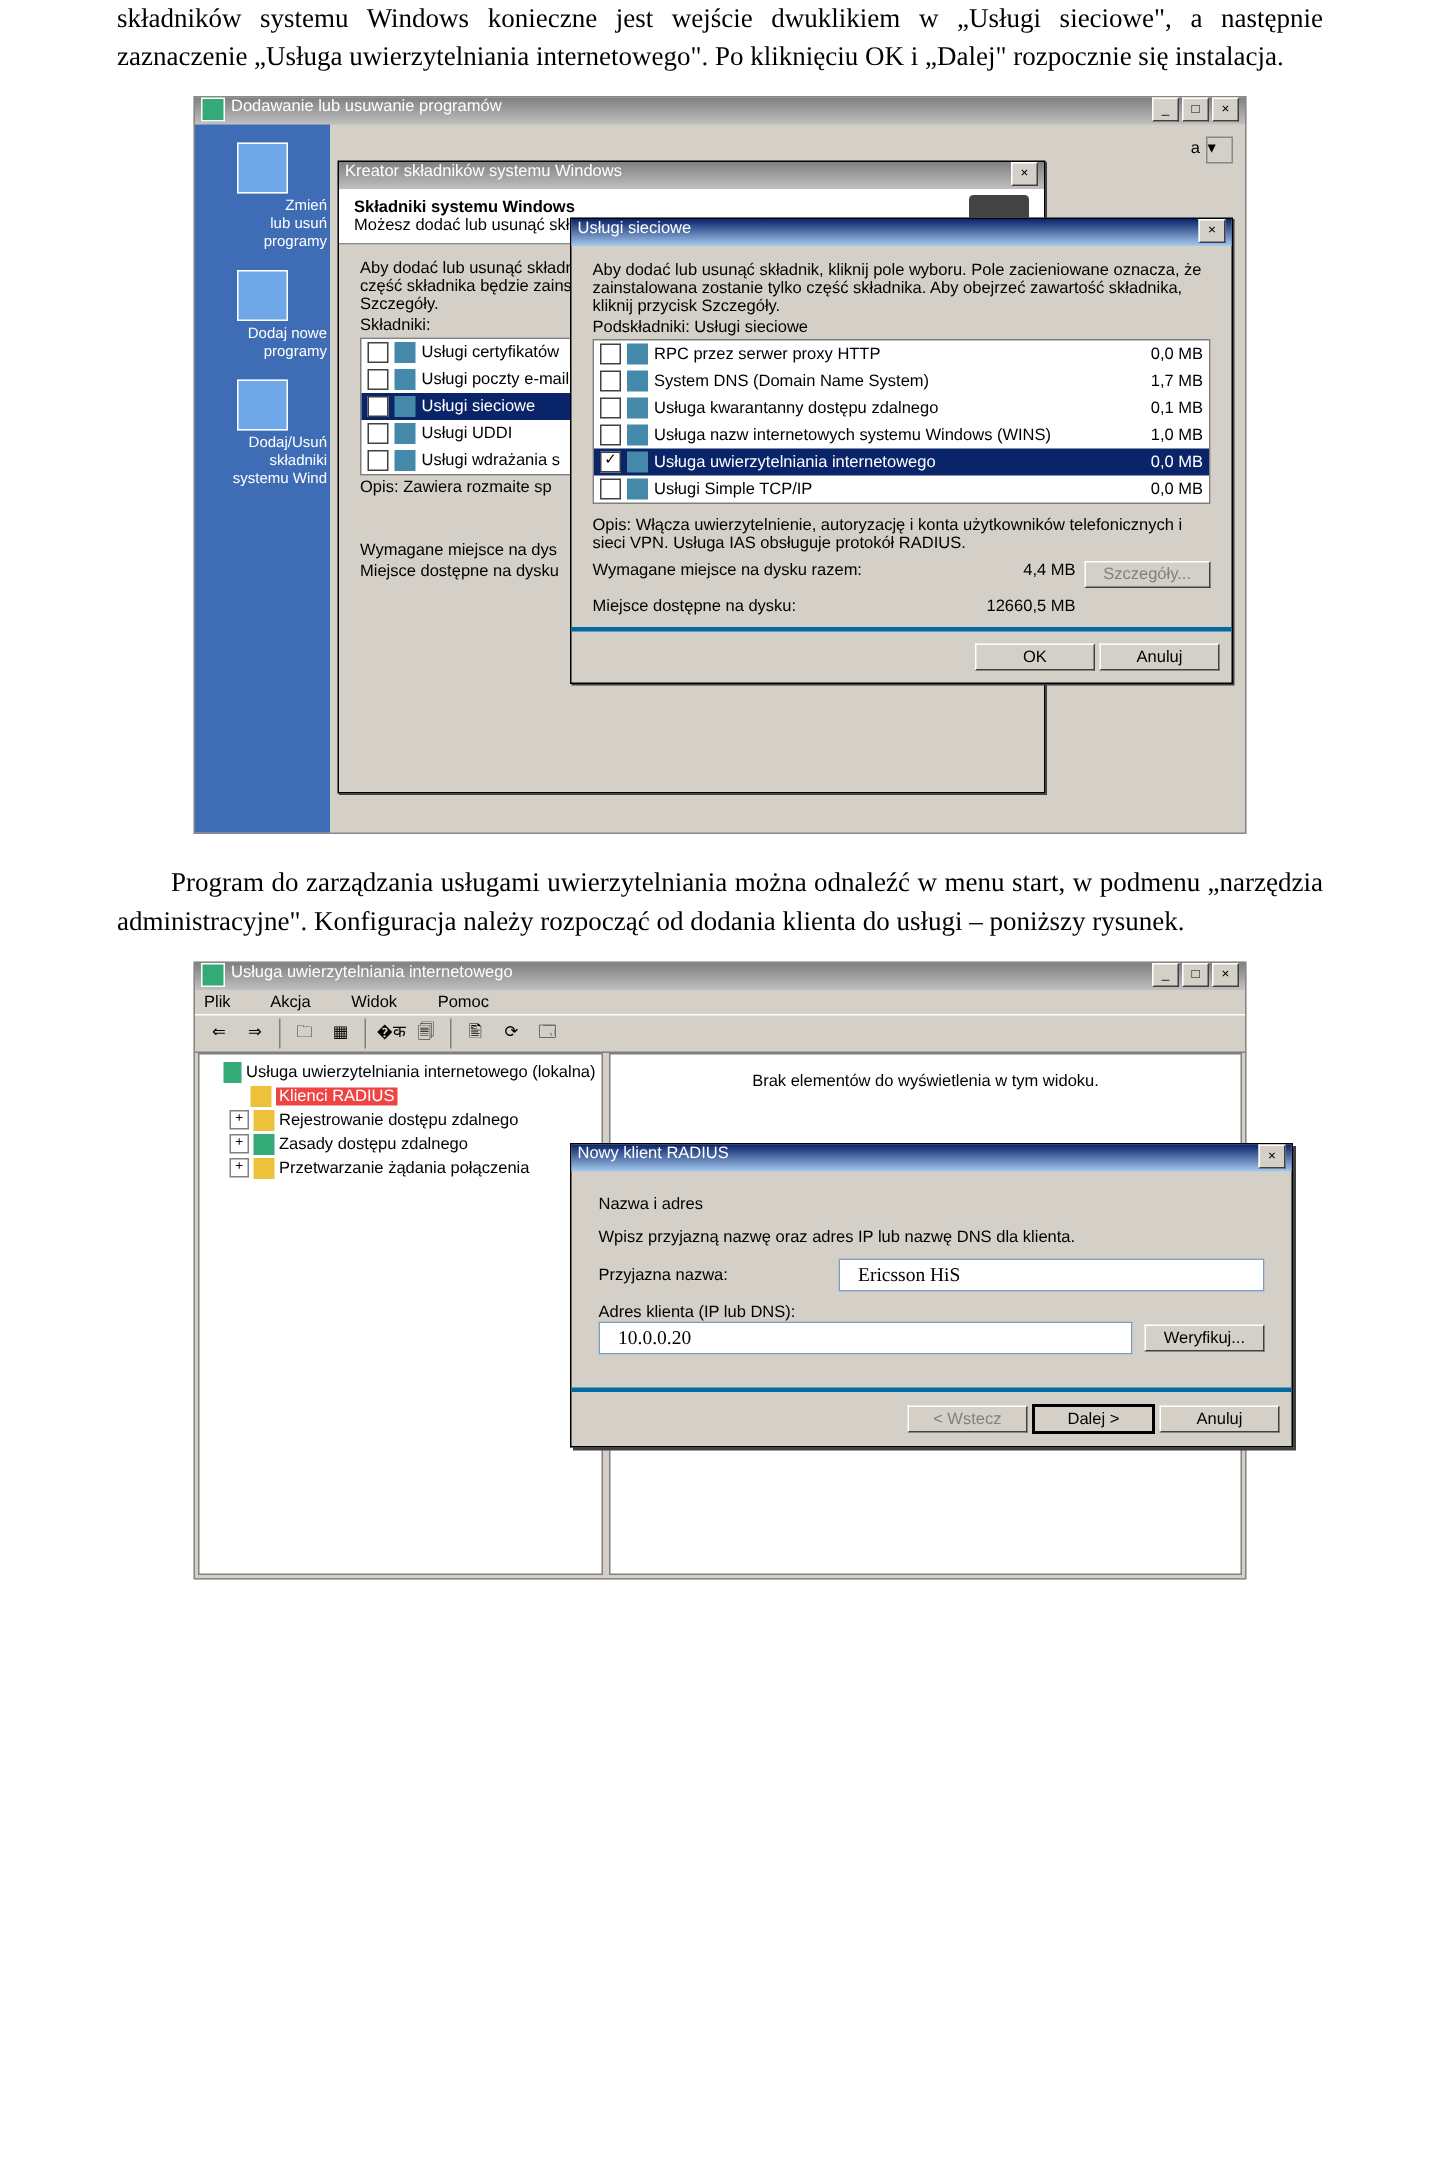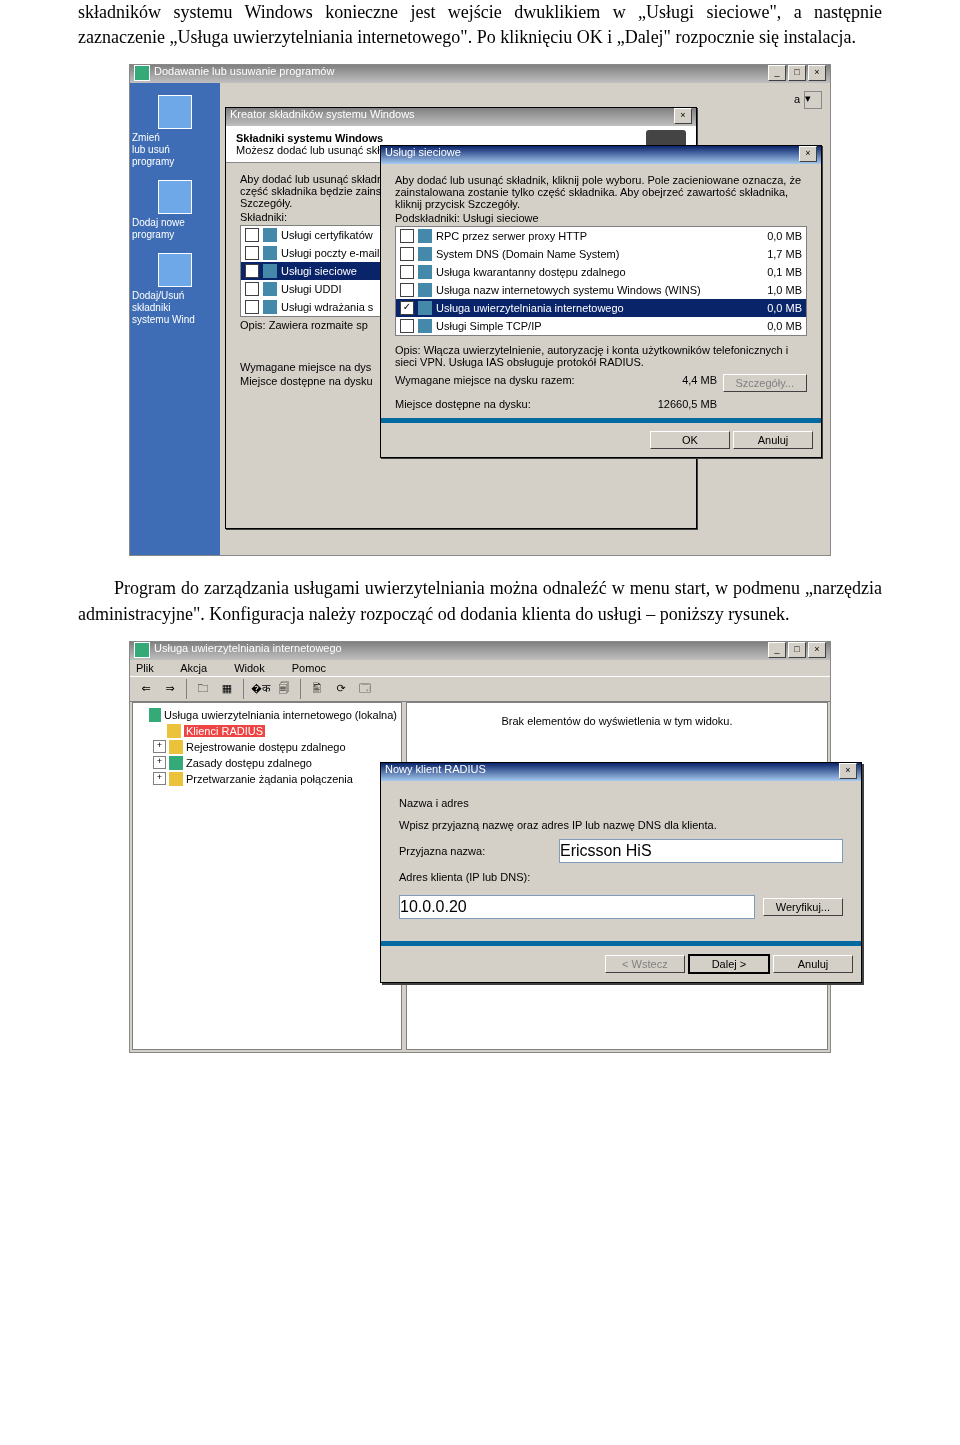--- a/index.html
+++ b/index.html
@@ -8,21 +8,21 @@
 p.indent{text-indent:36px}
 .shot{margin:12px auto 20px;background:#d4d0c8;border:1px solid #888;position:relative;font-family:Tahoma,Arial,sans-serif;font-size:11px;color:#000}
 .shot1{width:700px;height:490px}
 .shot2{width:700px;height:410px}
 .titlebar{background:linear-gradient(#0a246a,#a6caf0);height:18px;display:flex;color:#fff;font-size:11px;padding:0 4px}
 .titlebar.gray{background:linear-gradient(#808080,#c0c0c0)}
 .titlebar .ticon{width:14px;height:14px;background:#3a7;border:1px solid #fff;margin-right:4px}
 .titlebar .spacer{flex:1}
 .titlebar .wbtn{width:16px;height:14px;background:#d4d0c8;border:1px solid #fff;border-right-color:#404040;border-bottom-color:#404040;margin-left:2px;font-size:9px;line-height:12px;text-align:center;color:#000}
 .sidebar{position:absolute;left:0;top:18px;width:90px;background:#3e6db5;color:#fff;bottom:0;padding-top:6px}
-.sideitem{text-align:left;font-size:10px;padding:6px 2px;line-height:1.2}
+.sideitem{text-align:right;font-size:10px;padding:6px 2px;line-height:1.2}
 .sideitem .sicon{width:32px;height:32px;margin:0 auto 3px;background:#6fa8e8;border:1px solid #fff}
 .absbar{position:absolute;right:8px;top:26px;width:16px;height:16px;background:#d4d0c8;border:1px solid #888}
 
 .win{position:absolute;background:#d4d0c8;border:1px solid #000;box-shadow:1px 1px 0 #404040}
 .win .hdr{background:#fff;padding:6px 10px;border-bottom:1px solid #888;position:relative}
 .win .hdr b{font-size:11px}
 .win .hdr .hicon{position:absolute;right:10px;top:4px;width:40px;height:34px;background:#444;border-radius:3px}
 .win .body{padding:8px 14px}
 .lbl{font-size:11px;margin:2px 0}
 .listbox{background:#fff;border:1px solid #7f7f7f;margin-top:2px}
@@ -31,41 +31,41 @@
 .row .ricon{width:14px;height:14px;background:#48a;margin-right:4px}
 .row .rname{flex:1}
 .row .rsz{width:50px;text-align:right}
 .row.sel{background:#0a246a;color:#fff}
 .row.sel .cb{background:#fff;color:#000}
 .stats{display:flex;font-size:11px;margin-top:6px}
 .stats .sl{flex:1}
 .stats .sv{width:80px;text-align:right}
 .btn{display:inline-block;background:#d4d0c8;border:1px solid #fff;border-right-color:#404040;border-bottom-color:#404040;padding:2px 12px;font-size:11px;min-width:54px;text-align:center}
 .btn.dis{color:#808080}
-.btnrow{text-align:right;padding:8px;border-top:5px solid #0369a1}
+.btnrow{text-align:right;padding:8px;border-top:3px solid #0369a1}
 
 .menubar{background:#d4d0c8;padding:2px 6px;font-size:11px}
 .menubar span{margin-right:12px}
 .toolbar{background:#d4d0c8;padding:2px 6px;border-top:1px solid #fff;border-bottom:1px solid #808080;display:flex;gap:4px}
 .toolbar .tbtn{width:18px;height:18px;border:1px solid #d4d0c8;background:#d4d0c8;font-size:11px;text-align:center;line-height:16px}
 .toolbar .sep{width:1px;background:#808080;margin:0 2px}
 .split{display:flex;position:absolute;left:0;right:0;top:58px;bottom:0}
 .tree{width:260px;background:#fff;border:1px solid #808080;margin:2px;padding:4px;font-size:11px}
 .tree .ti{display:flex;align-items:center;height:16px;white-space:nowrap}
 .tree .exp{width:11px;height:11px;border:1px solid #808080;font-size:9px;line-height:9px;text-align:center;margin-right:3px}
 .tree .ticon2{width:14px;height:14px;background:#ecc23a;margin-right:3px}
 .listpane{flex:1;background:#fff;border:1px solid #808080;margin:2px;position:relative}
 .lh{display:flex;background:#d4d0c8;border-bottom:1px solid #808080;font-size:11px}
 .lh div{padding:2px 6px;border-right:1px solid #fff}
 .empty{text-align:center;color:#000;font-size:11px;padding:12px}
 .dialog{position:absolute;background:#d4d0c8;border:1px solid #000;box-shadow:2px 2px 0 #404040;left:250px;top:120px;width:480px}
 .dbody{padding:14px 18px}
 .fld{display:flex;align-items:center;margin:8px 0}
 .fld label{width:160px;font-size:11px}
-.fld input{flex:1;border:1px solid #7f9db9;padding:2px 0;font-size:16px;font-family:Liberation Sans, sans-serif}
+.fld input{flex:1;border:1px solid #7f9db9;padding:2px 12px;font-size:13px;font-family:Liberation Serif, serif}
 .u{}
 </style>
 </head>
 <body>
 
 <div class="page">
 <p class="doc">składników systemu Windows konieczne jest wejście dwuklikiem w „Usługi sieciowe", a następnie zaznaczenie „Usługa uwierzytelniania internetowego". Po kliknięciu OK i „Dalej" rozpocznie się instalacja.</p>
 
 <div class="shot shot1">
   <div class="titlebar gray">
@@ -268,21 +268,21 @@
       <div class="wbtn">×</div>
     </div>
     <div class="dbody">
       <div class="lbl" style="font-size:11px;margin-bottom:10px">Nazwa i adres</div>
       <div class="lbl">Wpisz przyjazną nazwę oraz adres IP lub nazwę DNS dla klienta.</div>
       <div class="fld">
         <label>Przyjazna nazwa:</label>
         <input value="Ericsson HiS" style="">
       </div>
       <div class="fld" style="flex-direction:column;align-items:flex-start">
-        <label style="width:auto;margin-bottom:12px">Adres klienta (IP lub DNS):</label>
+        <label style="width:auto;margin-bottom:0">Adres klienta (IP lub DNS):</label>
         <div style="display:flex;width:100%;align-items:center">
           <input value="10.0.0.20" style="">
           <span class="btn" style="margin-left:8px">Weryfikuj...</span>
         </div>
       </div>
     </div>
     <div class="btnrow">
       <span class="btn dis">&lt; Wstecz</span>
       <span class="btn" style="border:2px solid #000">Dalej &gt;</span>
       <span class="btn">Anuluj</span>

